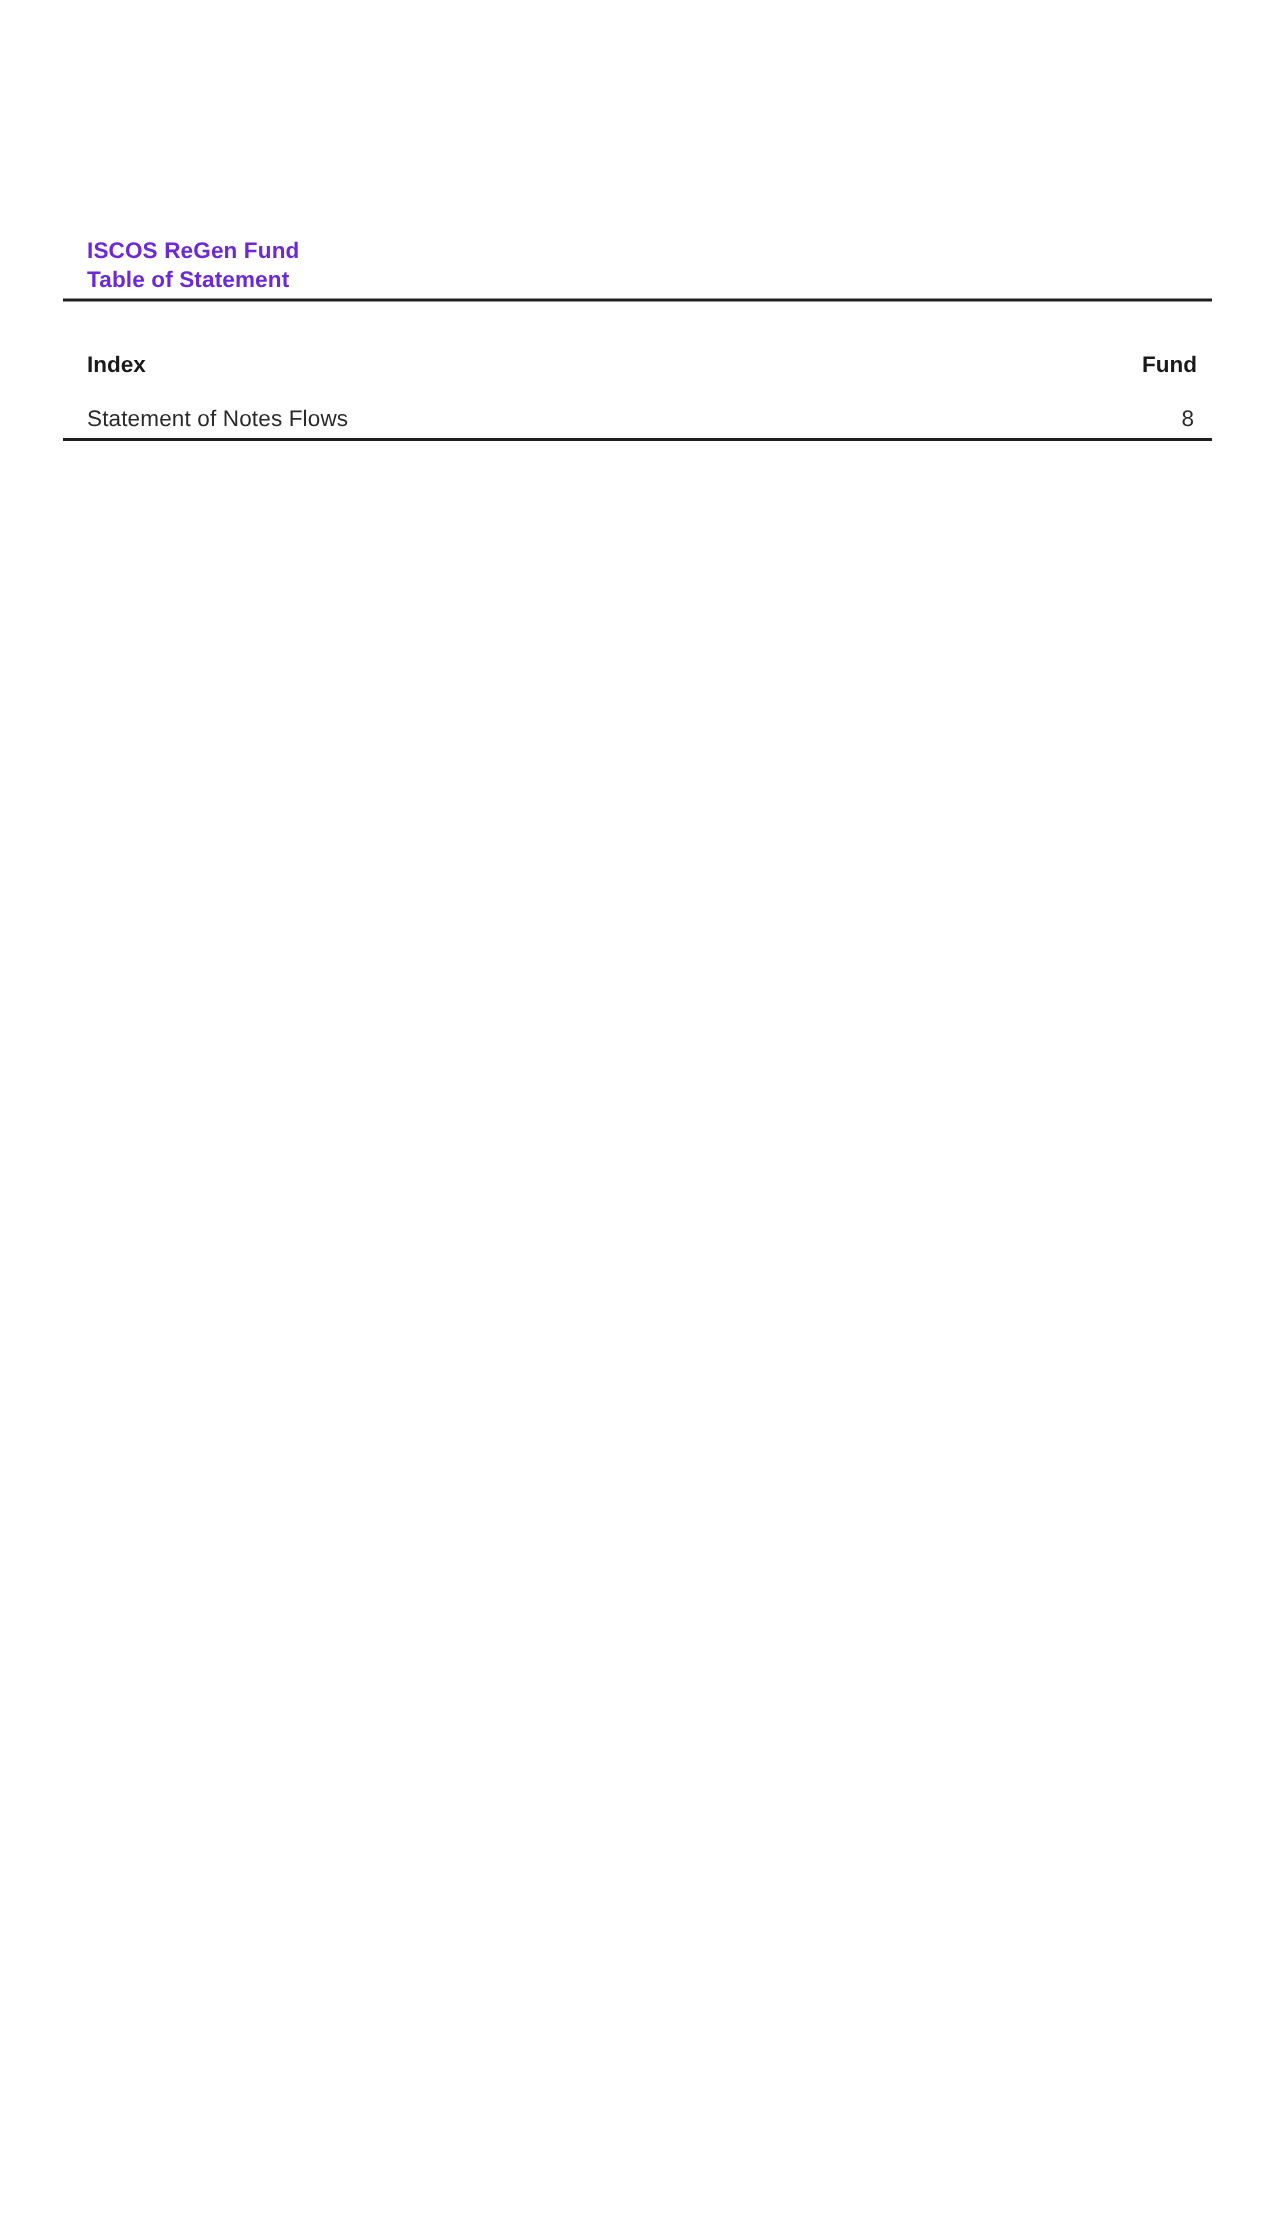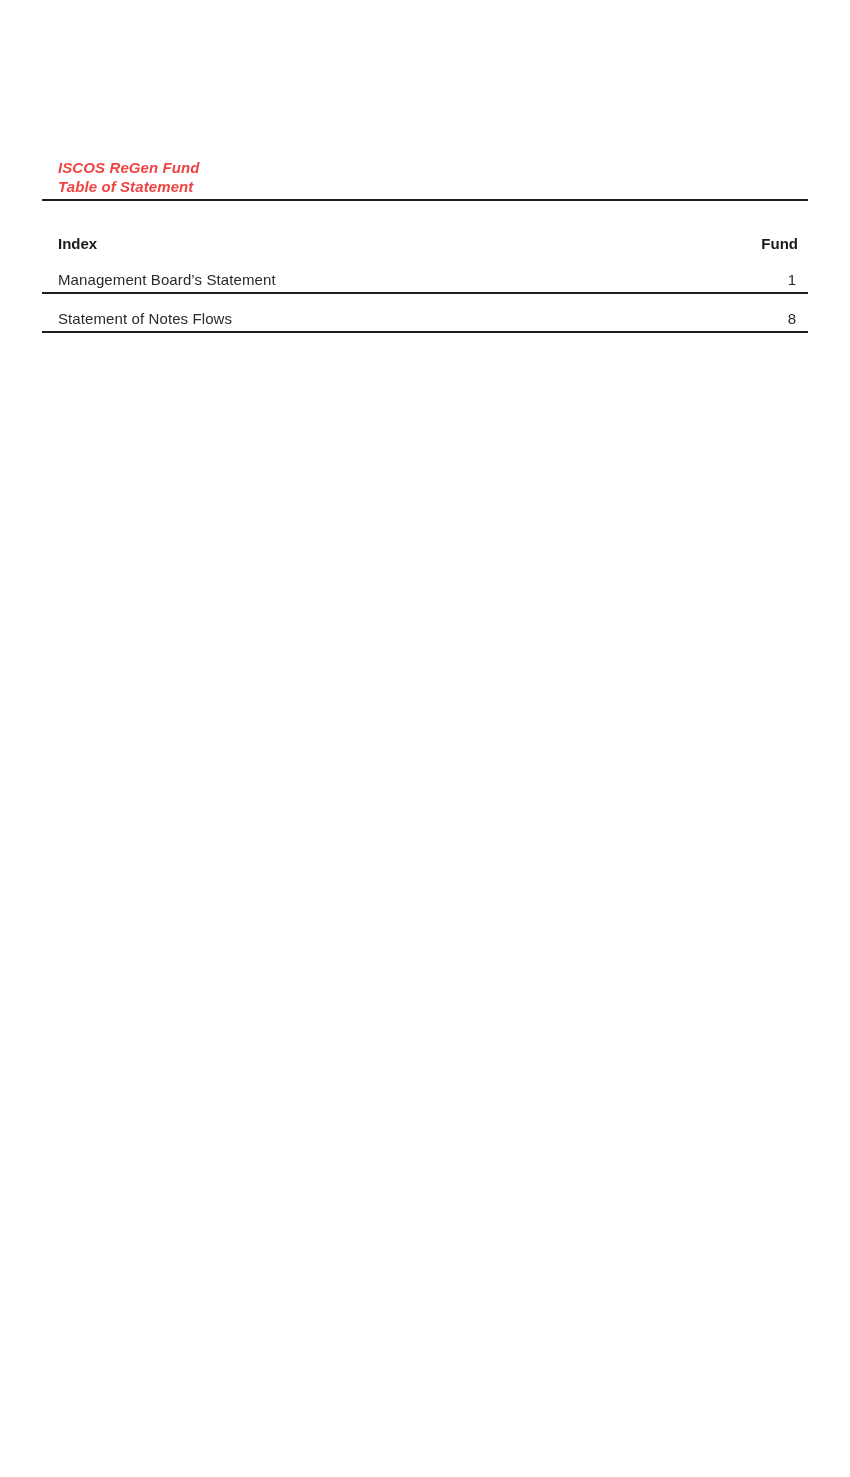--- a/index.html
+++ b/index.html
@@ -34,23 +34,22 @@
 
   .doc-header {
     border-bottom: 2px solid #1f1f1f;
     padding: 0 0 3px 16px;
   }
 
   .doc-header .title-line {
     font-size: 15px;
     font-weight: bold;
     line-height: 19px;
-    color: #ef4444;
+    color: #6d28d9;
     letter-spacing: 0.1px;
-    font-style: italic;
   }
 
   .col-header {
     display: flex;
     justify-content: space-between;
     margin-top: 34px;
     padding-left: 16px;
     padding-right: 10px;
     font-size: 15px;
     font-weight: bold;
@@ -94,24 +93,20 @@
       <div class="title-line">Table of Statement</div>
     </div>
 
     <div class="col-header">
       <span>Index</span>
       <span>Fund</span>
     </div>
 
     <div class="toc-rows">
 
-      <div class="toc-row">
-        <span class="toc-label">Management Board’s Statement</span>
-        <span class="toc-page">1</span>
-      </div>
 
 
 
 
       <div class="toc-row">
         <span class="toc-label">Statement of Notes Flows</span>
         <span class="toc-page">8</span>
       </div>
 
 

